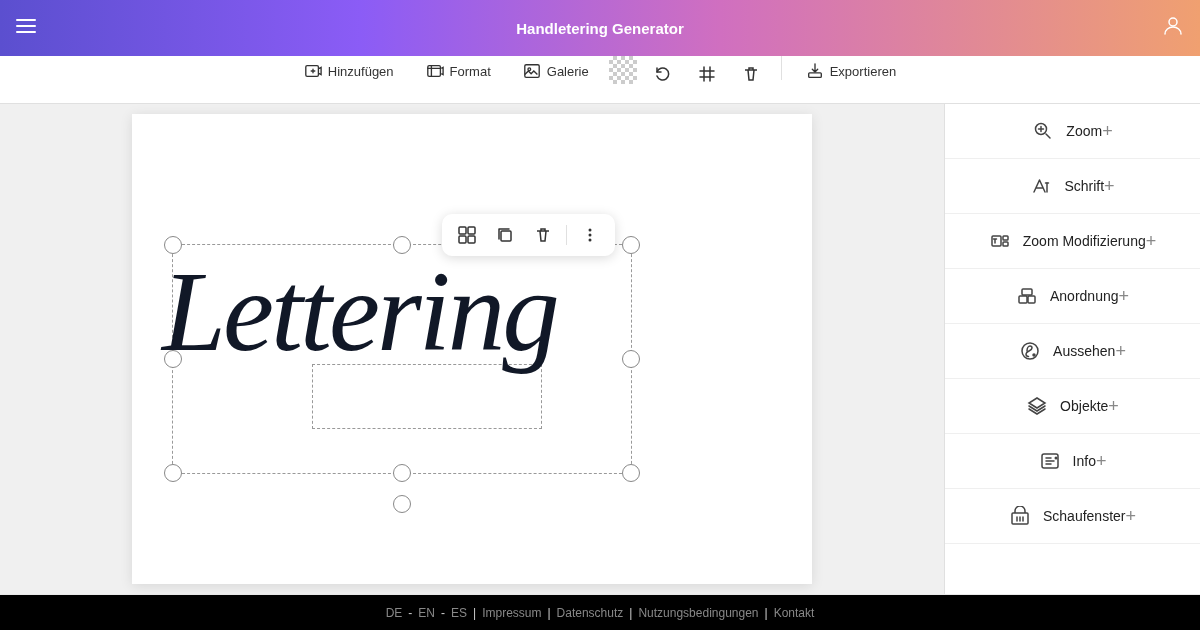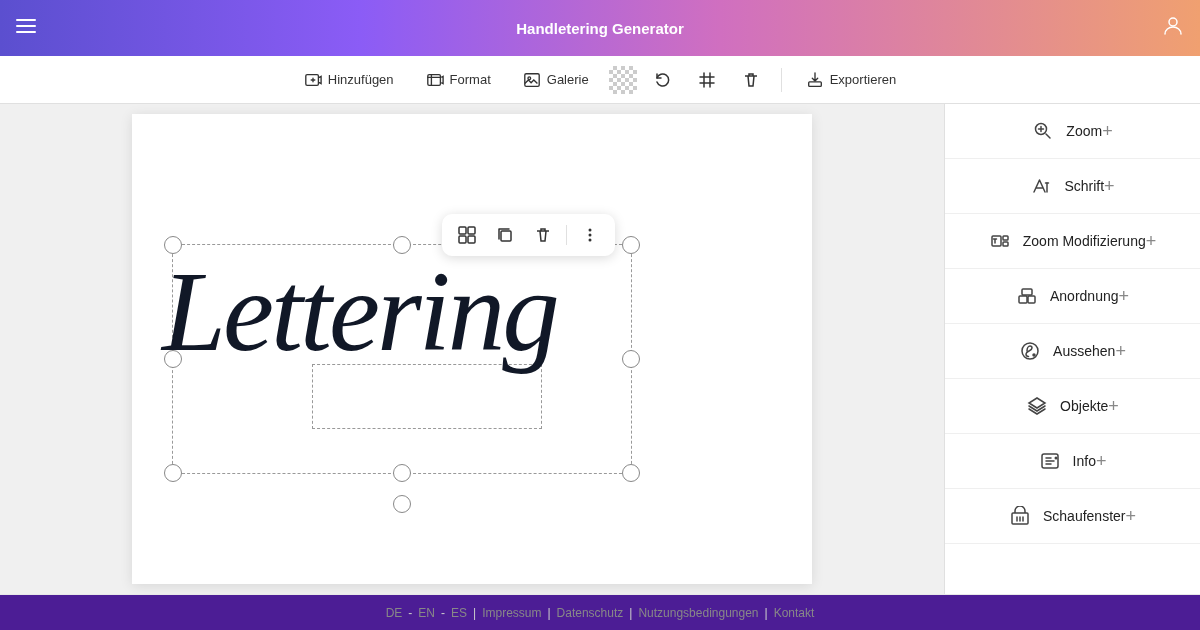--- a/index.html
+++ b/index.html
@@ -25,21 +25,21 @@
     }
     .header-menu-icon { color: #fff; font-size: 18px; cursor: pointer; }
     .header-user-icon { color: #fff; font-size: 18px; cursor: pointer; }
 
     
     .toolbar {
       height: 48px;
       background: #fff;
       border-bottom: 1px solid #e0e0e0;
       display: flex;
-      align-items: center;
+      align-items: flex-start;
       justify-content: center;
       gap: 8px;
       flex-shrink: 0;
     }
     .toolbar-btn {
       display: flex;
       align-items: center;
       gap: 6px;
       padding: 6px 12px;
       border: none;
@@ -247,21 +247,21 @@
     }
     .panel-plus {
       color: #888;
       font-size: 18px;
       font-weight: 300;
     }
 
     
     .footer {
       height: 36px;
-      background: #4c1d95;
+      background: #000000;
       border-top: 1px solid #e8e8e8;
       display: flex;
       align-items: center;
       justify-content: center;
       gap: 6px;
       font-size: 12px;
       color: #888;
       flex-shrink: 0;
     }
     .footer a { color: #888; text-decoration: none; }

